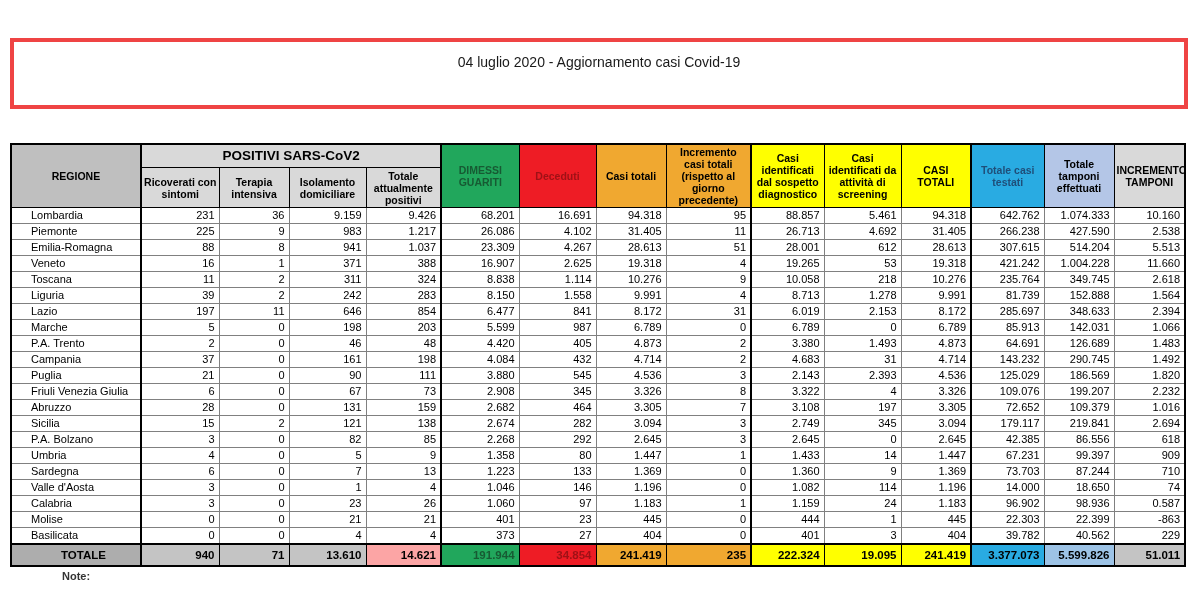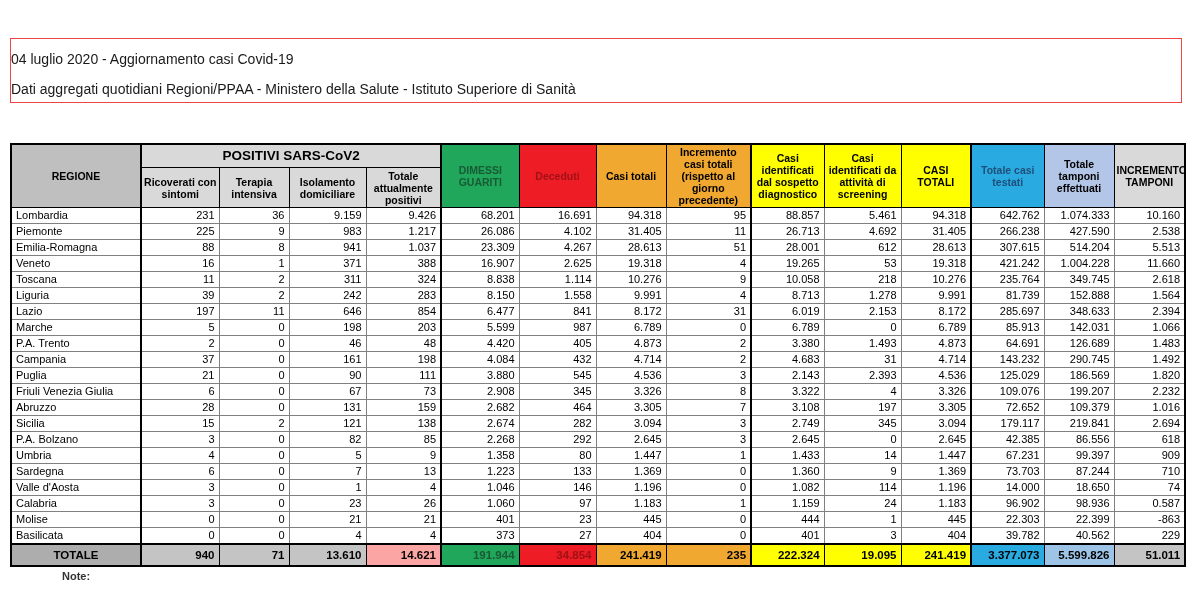--- a/index.html
+++ b/index.html
@@ -2,55 +2,54 @@
 <html><head>
 <meta charset="utf-8">
 <style>
   html,body{margin:0;padding:0;}
   body{
     width:1194px;height:598px;background:#ffffff;position:relative;
     font-family:"Liberation Sans",sans-serif;color:#000;
   }
   .title-box{
     position:absolute;left:10px;top:38px;width:1170px;height:63px;
-    border:1px solid #ef4444;background:#fff;
+    border:4px solid #ef4444;text-align:center;background:#fff;
   }
   .title-line1{margin-top:12px;font-size:14px;color:#1a1a1a;}
   .title-line2{margin-top:14px;font-size:14px;color:#1a1a1a;}
   table.covid{
     position:absolute;left:10px;top:143px;width:1174px;
     border-collapse:collapse;table-layout:fixed;
     border:2px solid #000;
   }
   th{
     font-weight:bold;border:1px solid #000;font-size:10.5px;line-height:1.15;
     padding:1px 2px;vertical-align:middle;text-align:center;white-space:normal;overflow:hidden;
   }
   th.h1{height:20px;}
   th.group-hdr{font-size:13.5px;}
   td{
     border:1px solid #808080;font-size:11px;height:15px;line-height:13px;
     padding:0 4px 0 2px;text-align:right;white-space:nowrap;overflow:hidden;
   }
-  td.region{text-align:left;padding-left:4px;}
+  td.region{text-align:left;padding-left:19px;}
   tr.total td{
     border:1px solid #000;border-top:2px solid #000;font-weight:bold;height:20px;font-size:11.5px;
   }
   tr.total td.region{text-align:center;}
   .thickR{border-right:2px solid #000 !important;}
   .note{
     position:absolute;left:14px;top:570px;font-size:11px;font-weight:bold;color:#333;padding-left:48px;
   }
 </style>
 </head>
 <body>
 
 <div class="title-box">
   <div class="title-line1">04 luglio 2020 - Aggiornamento casi Covid-19</div>
-  <div class="title-line2">Dati aggregati quotidiani Regioni/PPAA - Ministero della Salute - Istituto Superiore di Sanità</div>
 </div>
 
 <table class="covid">
   <colgroup>
       <col style="width: 130px;">
       <col style="width: 78px;">
       <col style="width: 70px;">
       <col style="width: 77px;">
       <col style="width: 75px;">
       <col style="width: 78px;">

